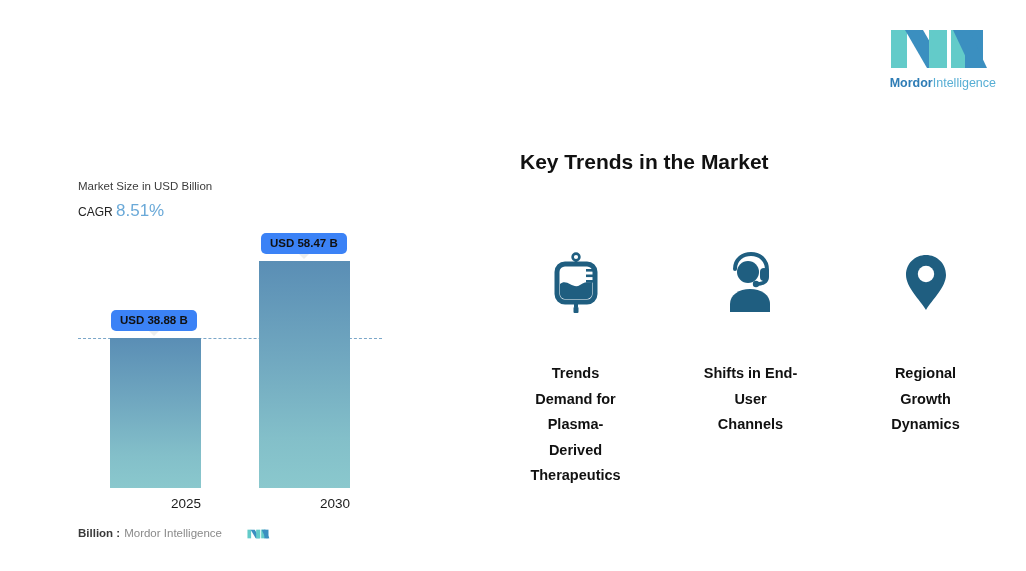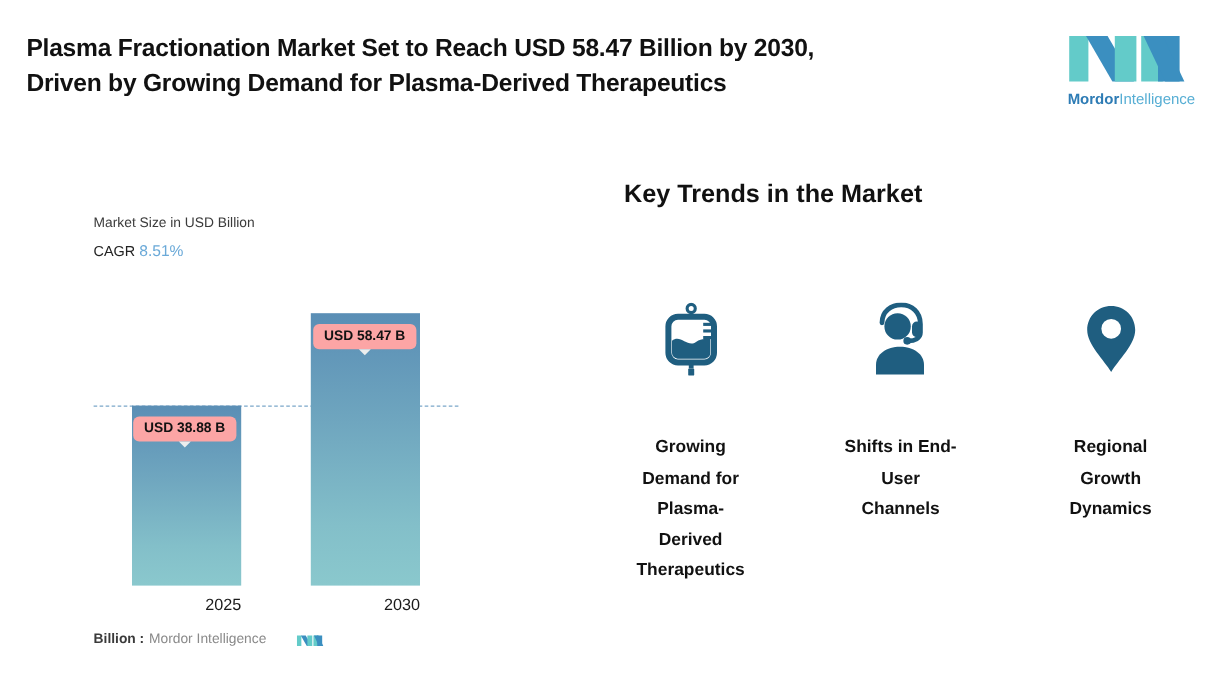--- a/index.html
+++ b/index.html
@@ -39,41 +39,41 @@
     font-size:14.5px; font-weight:bold; color:#111111; white-space:nowrap;
   }
   #chart-subtitle {
     position:absolute; left:78px; top:68px;
     font-size:11.5px; color:#3c3c3c; white-space:nowrap;
   }
   #chart-cagr {
     position:absolute; left:78px; top:89px;
     font-size:12px; color:#222222; white-space:nowrap;
   }
-  #chart-cagr .val { color:#6aa9d8; font-size:13px; }
+  #chart-cagr .val { color:#6aa9d8; font-size:17px; }
 
   
   #plot { position:absolute; left:0; top:0; width:430px; height:400px; }
 
   .refline {
     position:absolute; left:78px; width:304px; height:0;
     border-top:1.6px dashed #7ba7c9;
   }
 
   .bar { position:absolute; width:91px;
     background:linear-gradient(to bottom, #5a8eb5 0%, #6fa6bf 40%, #83bfc9 78%, #8ac8cd 100%);
   }
   #bar-2025 { left:110px; top:226px; height:150px; }
   #bar-2030 { left:259px; top:149px; height:227px; }
 
   .bar-label {
     position:absolute; height:21px; padding:0 9px;
-    background:#fca5a5; border-radius:5px;
+    background:#3b82f6; border-radius:5px;
     font-size:11.5px; font-weight:bold; color:#111111;
-    line-height:21px; white-space:nowrap;margin-top:37px;
+    line-height:21px; white-space:nowrap;
   }
   .bar-label::after {
     content:""; position:absolute; left:50%; margin-left:-5px; bottom:-5px;
     width:0; height:0;
     border-left:5px solid transparent; border-right:5px solid transparent;
     border-top:5px solid #eceeee;
   }
   #label-2025 { left:111px; top:198px; }
   #label-2030 { left:261px; top:121px; }
 
@@ -105,24 +105,20 @@
   .trend-label {
     margin-top:47px; width:150px; text-align:center;
     font-size:14.5px; font-weight:bold; line-height:25.5px; color:#111111;
   }
 </style>
 </head>
 <body>
 
 <div id="header">
 
-  <div id="headline">
-    <span class="ln">Plasma Fractionation Market Set to Reach USD 58.47 Billion by 2030,</span>
-    <span class="ln">Driven by Growing Demand for Plasma-Derived Therapeutics</span>
-  </div>
 
   <div id="brand-logo">
     <svg id="brand-mark" viewBox="0 0 105 50">
       <polygon points="2,6 18,6 18,44 2,44" fill="#63cbc9"></polygon>
       <polygon points="16,6 34,6 56,44 38,44" fill="#3b8fc0"></polygon>
       <polygon points="40,6 58,6 58,44 40,44" fill="#63cbc9"></polygon>
       <polygon points="62,6 80,6 80,44 62,44" fill="#63cbc9"></polygon>
       <polygon points="76,6 94,6 94,44 76,44" fill="#3b8fc0"></polygon>
       <polygon points="64,6 80,6 98,44 82,44" fill="#3b8fc0"></polygon>
     </svg>
@@ -182,21 +178,21 @@
         <path d="M28 8.4 V12" stroke="#1f5e80" stroke-width="2.6"></path>
         <rect x="9" y="12" width="38" height="38" rx="8" ry="8" fill="none" stroke="#1f5e80" stroke-width="5"></rect>
         <path d="M12 32 C19 26, 25 38, 32 33 C37.5 29, 41 31, 44 30 L44 42 C44 45.5 41 47 38 47 L18 47 C14.5 47 12 45 12 42 Z" fill="#1f5e80"></path>
         <rect x="38" y="17" width="7" height="2.6" fill="#1f5e80"></rect>
         <rect x="38" y="22.5" width="7" height="2.6" fill="#1f5e80"></rect>
         <rect x="38" y="28" width="7" height="2.6" fill="#1f5e80"></rect>
         <path d="M28 50 V55" stroke="#1f5e80" stroke-width="4"></path>
         <rect x="25.5" y="55" width="5" height="6" rx="1" fill="#1f5e80"></rect>
       </svg>
       <div class="trend-label">
-        <span>Growing</span><br>
+        <span>Trends</span><br>
         <span>Demand for</span><br>
         <span>Plasma-</span><br>
         <span>Derived</span><br>
         <span>Therapeutics</span>
       </div>
     </div>
 
     <div class="trend">
       <svg class="trend-icon" viewBox="0 0 56 62">
         <circle cx="25" cy="20" r="11" fill="#1f5e80"></circle>

